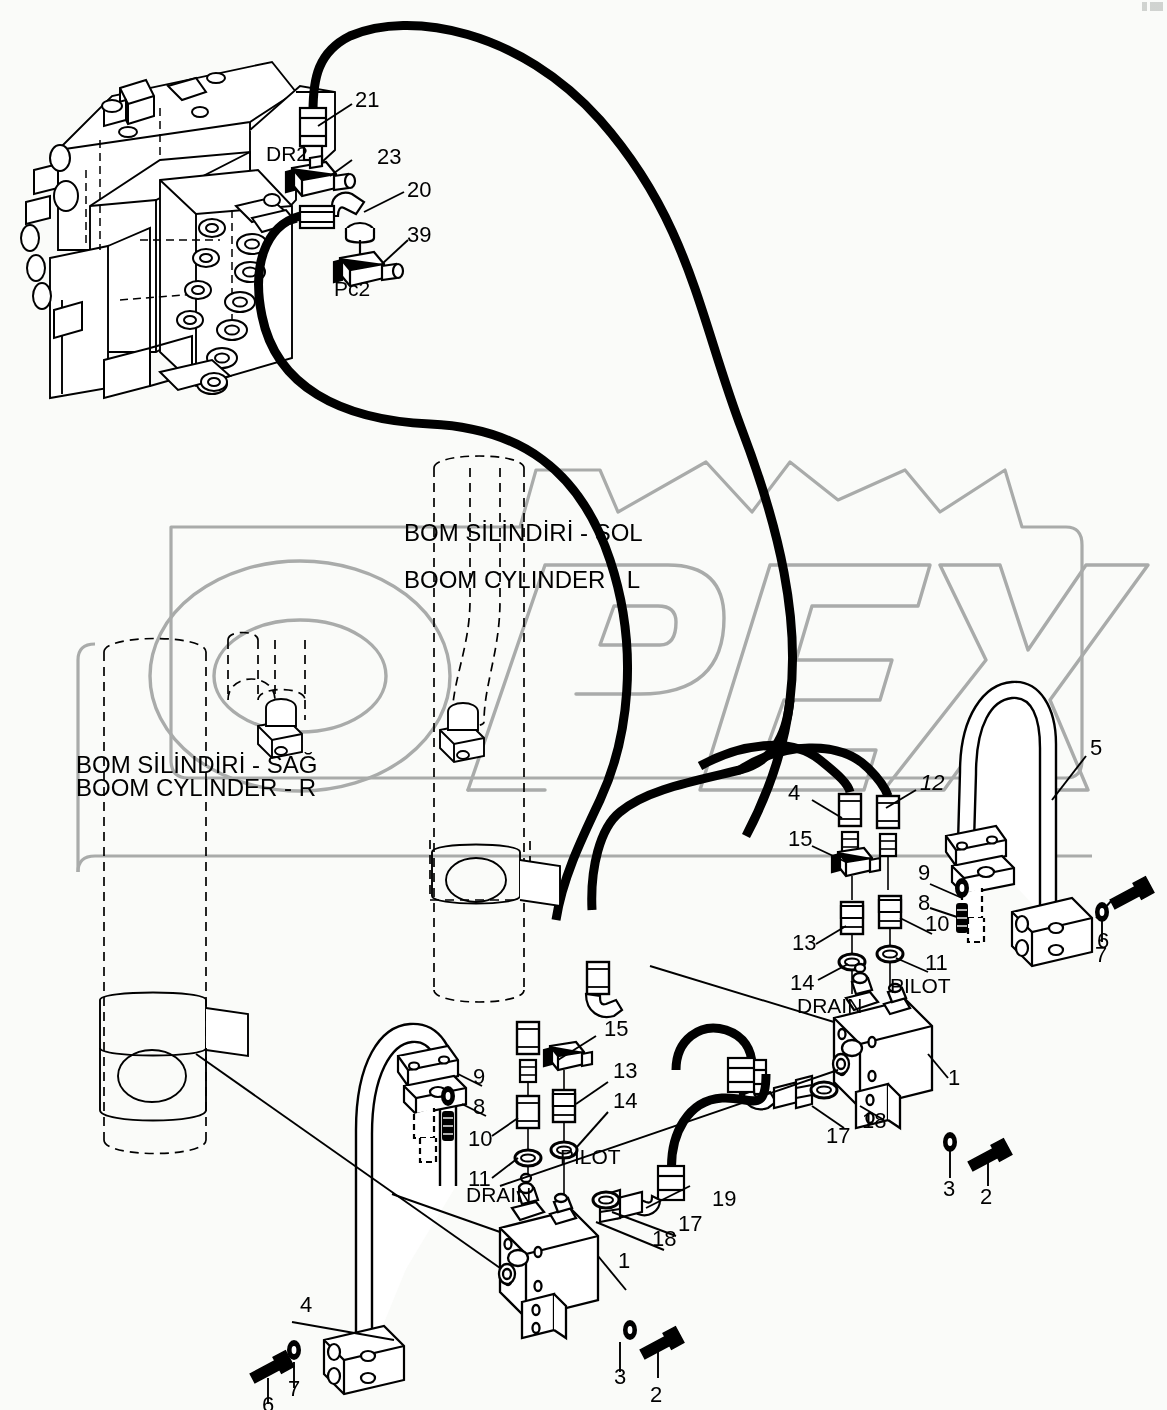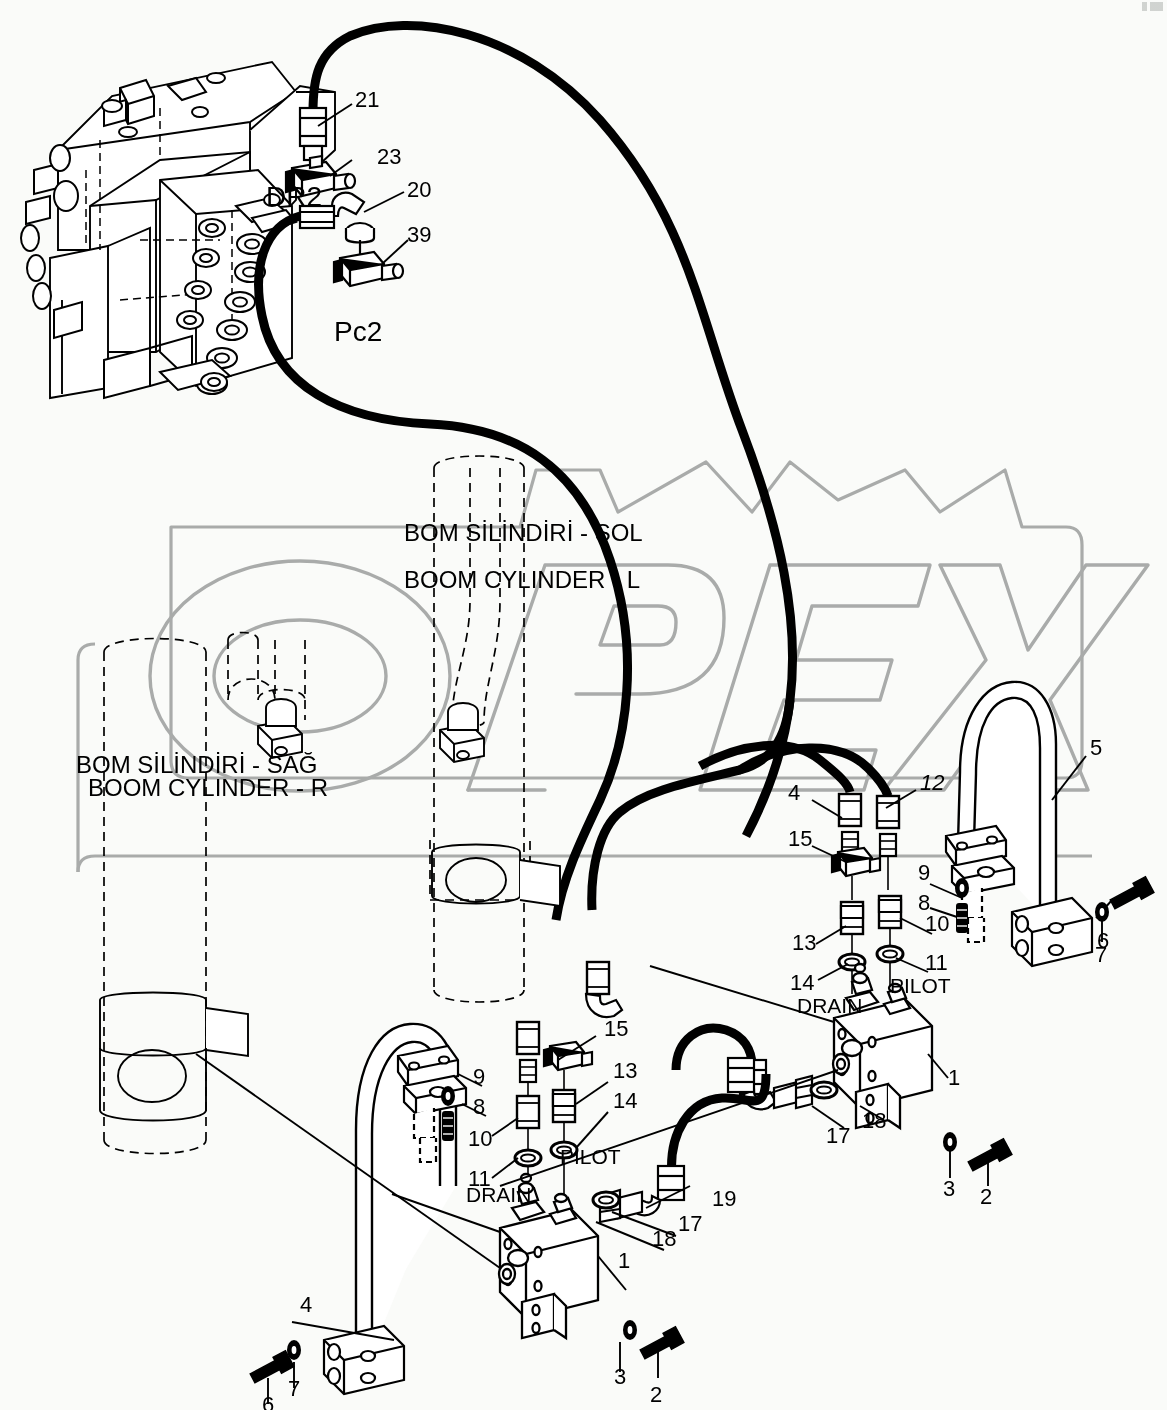--- a/index.html
+++ b/index.html
@@ -14,21 +14,21 @@
   #stage svg{position:absolute;left:0;top:0;}
   .lbl{
     position:absolute;
     font-family:"Liberation Sans", sans-serif;
     color:#000;
     white-space:nowrap;
     line-height:1;
     user-select:none;
   }
   .callout{font-size:22px;}
-  .port{font-size:28px;margin-top:40px;}
+  .port{font-size:21px;}
   .cyl{font-size:24px;}
   .pd{font-size:21px;}
   .corner-mark{
     position:absolute;right:2px;top:2px;width:30px;height:9px;
     background:
       linear-gradient(to right, transparent 0 30%, #c9ccc9 30% 46%, transparent 46% 56%, #c9ccc9 56% 100%);
     opacity:.85;
   }
 </style>
 </head>
@@ -605,21 +605,21 @@
   <div class="lbl callout" style="left:345px;top:146px;margin-left:32px;">23</div>
   <div class="lbl callout" style="left:407px;top:179px;">20</div>
   <div class="lbl callout" style="left:407px;top:224px;">39</div>
 
   <div class="lbl port" style="left:266px;top:143px;">DR2</div>
   <div class="lbl port" style="left:334px;top:278px;">Pc2</div>
 
   <div class="lbl cyl" style="left:404px;top:521px;">BOM SİLİNDİRİ - SOL</div>
   <div class="lbl cyl" style="left:404px;top:568px;">BOOM CYLINDER - L</div>
   <div class="lbl cyl" style="left:76px;top:753px;">BOM SİLİNDİRİ - SAĞ</div>
-  <div class="lbl cyl" style="left:76px;top:776px;padding-left:12px;">BOOM CYLINDER - R</div>
+  <div class="lbl cyl" style="left:76px;top:776px;">BOOM CYLINDER - R</div>
 
   <div class="lbl callout" style="left:1090px;top:737px;">5</div>
   <div class="lbl callout" style="left:788px;top:782px;">4</div>
   <div class="lbl callout" style="left:920px;top:772px;font-style:italic;">12</div>
   <div class="lbl callout" style="left:788px;top:828px;">15</div>
   <div class="lbl callout" style="left:918px;top:862px;">9</div>
   <div class="lbl callout" style="left:918px;top:892px;">8</div>
   <div class="lbl callout" style="left:792px;top:932px;">13</div>
   <div class="lbl callout" style="left:925px;top:913px;">10</div>
   <div class="lbl callout" style="left:925px;top:952px;">11</div>

